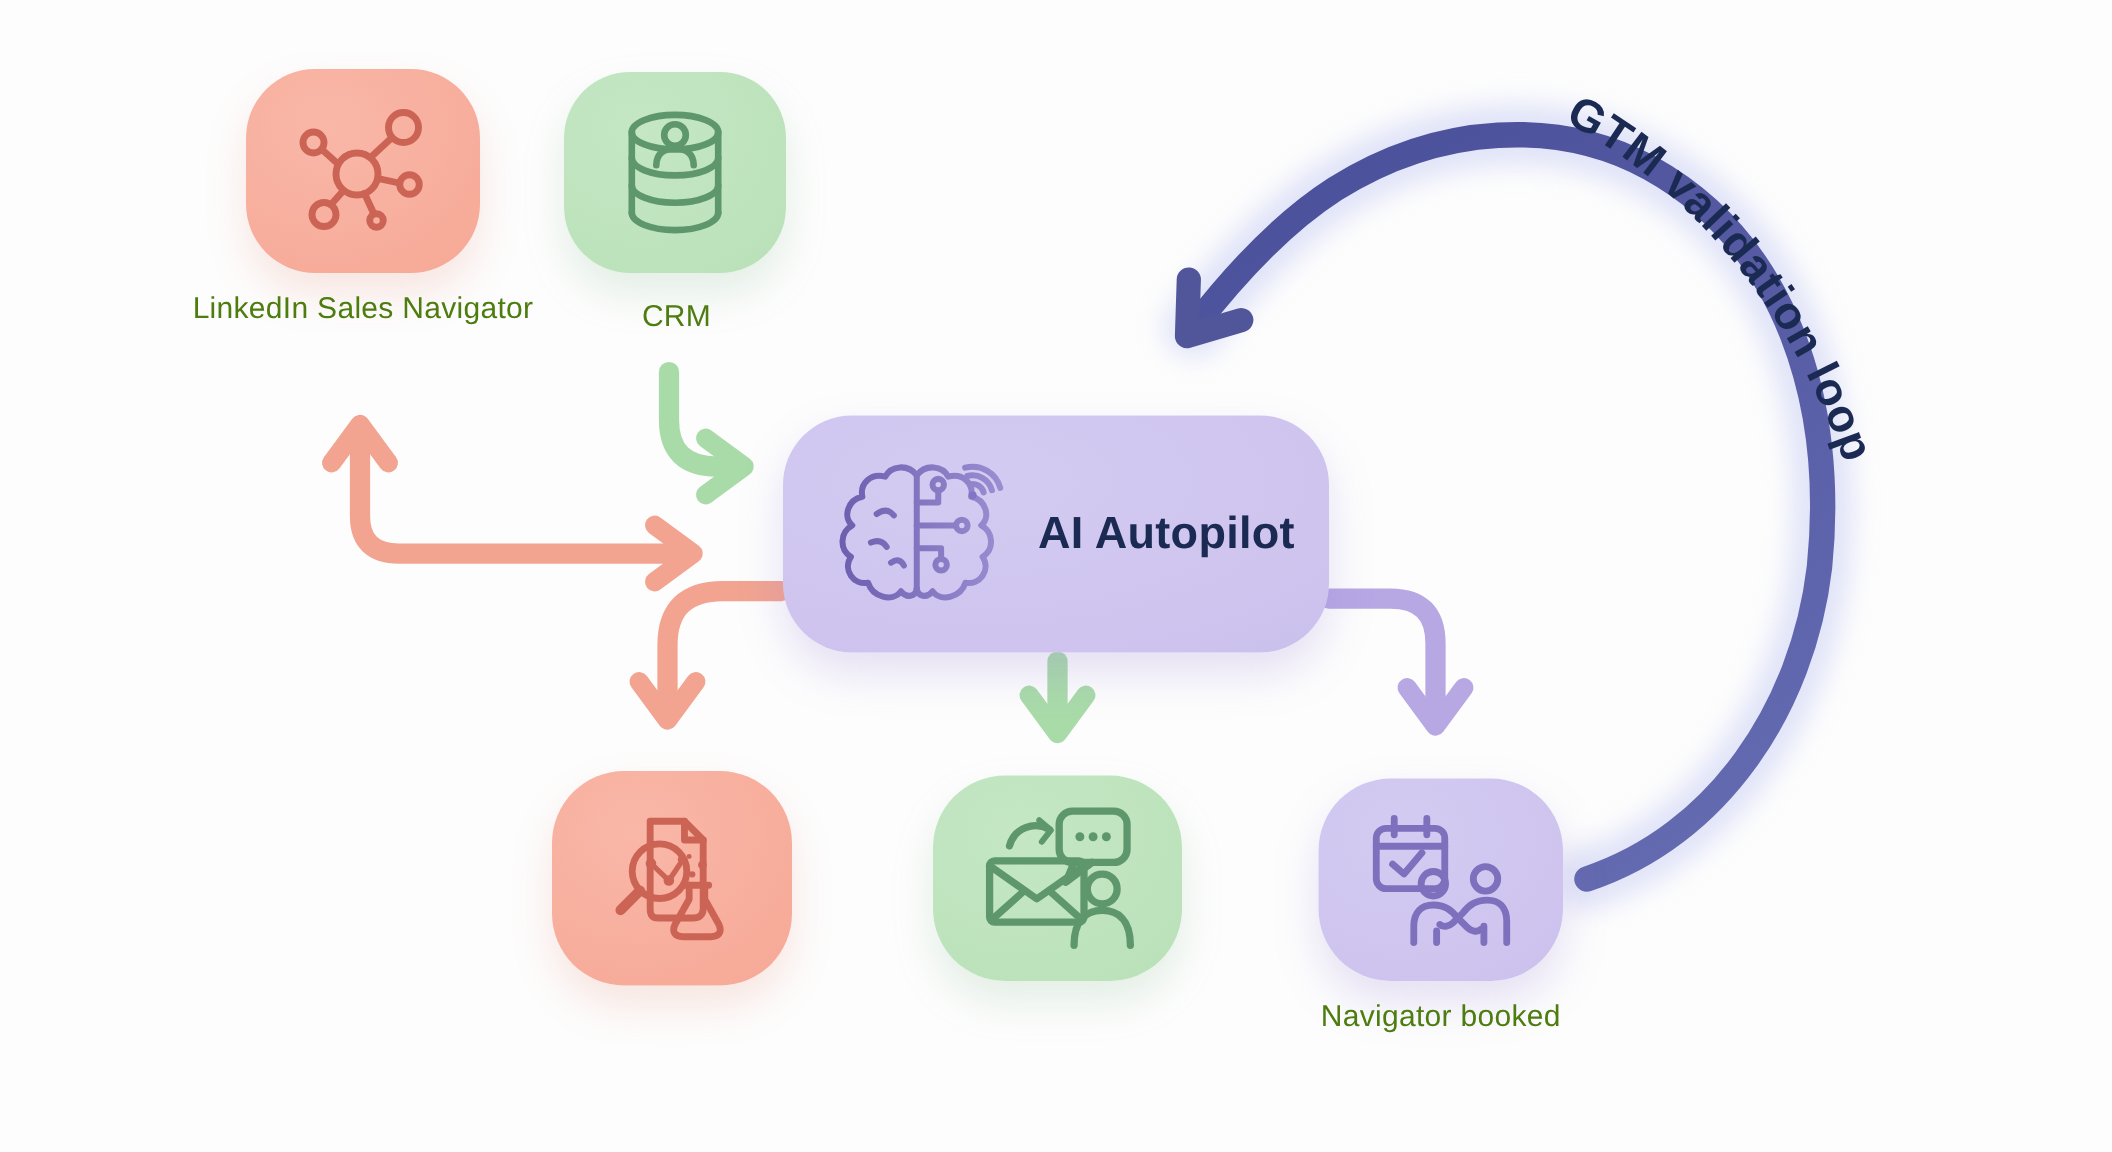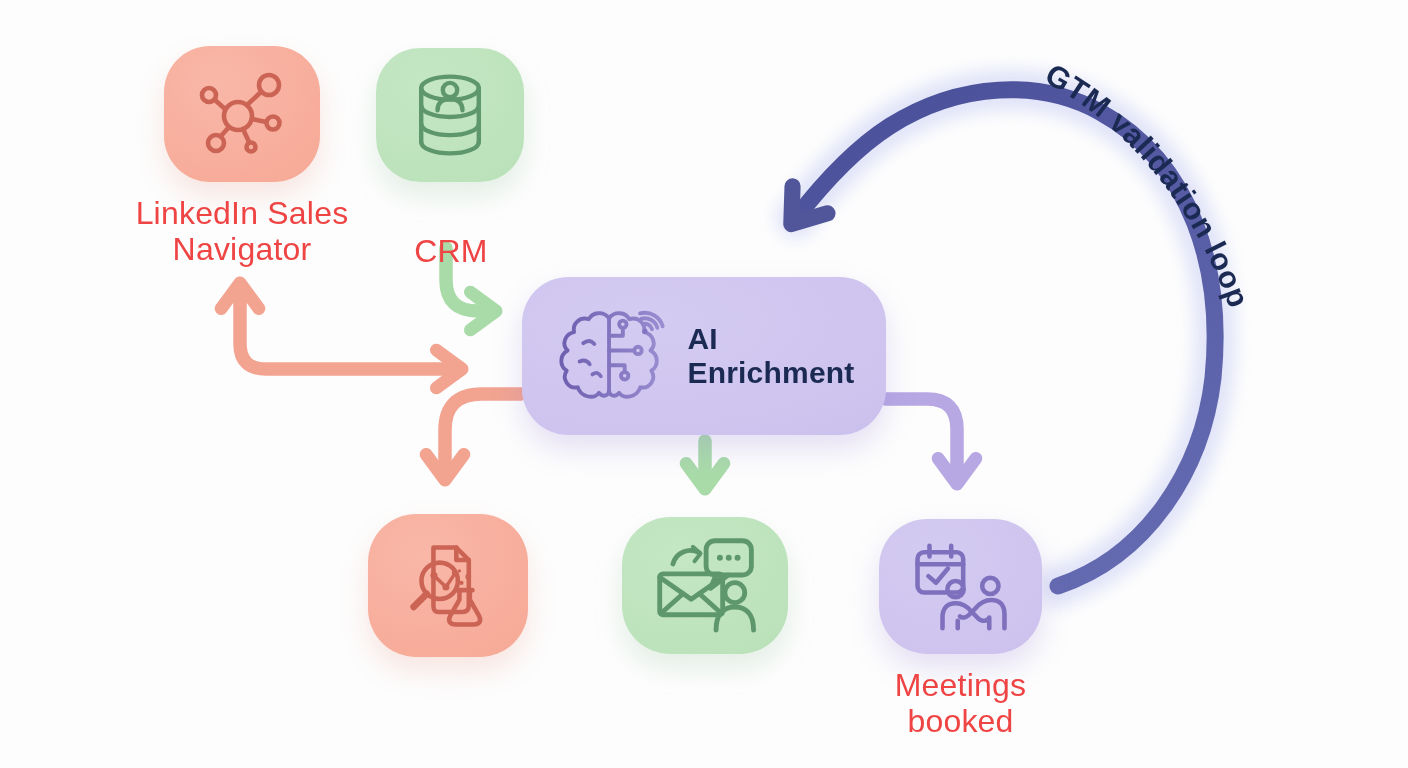--- a/index.html
+++ b/index.html
@@ -21,22 +21,22 @@
   .box-green{
     background:radial-gradient(130% 130% at 35% 28%, #C5E7C4 0%, #BBE2BA 60%, #B1DCAF 100%);
     box-shadow:0 14px 28px rgba(110,170,120,0.18);
   }
   .box-purple{
     background:radial-gradient(130% 130% at 35% 28%, #D4CBF2 0%, #CDC3EE 60%, #C5B9EA 100%);
     box-shadow:0 14px 30px rgba(140,120,210,0.22);
   }
   .label{
     position:absolute;text-align:center;
-    font-size:32px;line-height:1.14;font-weight:500;
-    color:#ef4444;letter-spacing:0.2px;
+    font-size:20px;line-height:1.14;font-weight:500;
+    color:#4d7c0f;letter-spacing:0.2px;
   }
   .ai-box{gap:14px;justify-content:flex-start;padding-left:30px;box-sizing:border-box;}
   .ai-label{font-size:30px;font-weight:600;color:#1B2A52;letter-spacing:0.2px;}
   .icon{display:block;}
   .icon *{vector-effect:none;}
 </style>
 </head>
 <body>
 
 <div class="stage">
@@ -106,21 +106,21 @@
       <ellipse cx="50" cy="22" rx="30" ry="12"></ellipse>
       <path d="M20 22 V78"></path>
         <path d="M80 22 V78"></path>
       <path d="M20 78 C20 84.6 33.4 90 50 90 C66.6 90 80 84.6 80 78"></path>
       <path d="M20 40 C20 46.6 33.4 52 50 52 C66.6 52 80 46.6 80 40"></path>
       <path d="M20 59 C20 65.6 33.4 71 50 71 C66.6 71 80 65.6 80 59"></path>
       <circle cx="50" cy="24" r="7.5"></circle>
       <path d="M37 45 C37 36.5 43 33.5 50 33.5 C57 33.5 63 36.5 63 45"></path>
     </svg>
   </div>
-  <div class="label" style="left:391px;top:200px;width:120px;margin-top:33px;">CRM</div>
+  <div class="label" style="left:391px;top:200px;width:120px;">CRM</div>
 
   <div class="node squircle box-purple ai-box" style="left:522px;top:277px;width:364px;height:158px;">
     <svg class="icon" width="126" height="104" viewBox="0 0 132 108" fill="none" stroke="url(#brainGrad2)" stroke-width="4.2" stroke-linecap="round" stroke-linejoin="round">
       <defs>
         <linearGradient id="brainGrad2" gradientUnits="userSpaceOnUse" x1="8" y1="54" x2="126" y2="54">
           <stop offset="0" stop-color="#6D5EAF"></stop>
           <stop offset="1" stop-color="#9C8FD2"></stop>
         </linearGradient>
       </defs>
       <path d="M62 13 C56 5 44 6 40 14 C30 11 22 19 24 28 C14 30 10 42 17 48 C8 53 8 65 16 70 C10 79 18 90 28 88 C31 98 45 102 51 94 C55 99 61 98 62 92"></path>
@@ -133,21 +133,21 @@
         <circle cx="77" cy="19.5" r="4"></circle>
       <path d="M62 48 H89"></path>
         <circle cx="93.5" cy="48" r="4"></circle>
       <path d="M62 64 H79 V71"></path>
         <circle cx="79" cy="75.5" r="4"></circle>
       <circle cx="101" cy="27" r="2.8" fill="#8276C4" stroke="none"></circle>
       <path d="M98.9 19.3 A 8 8 0 0 1 108.7 24.9"></path>
       <path d="M97.4 13.5 A 14 14 0 0 1 114.5 23.4"></path>
       <path d="M95.8 7.7 A 20 20 0 0 1 120.3 21.8"></path>
     </svg>
-    <span class="ai-label">AI Enrichment</span>
+    <span class="ai-label">AI Autopilot</span>
   </div>
 
   <div class="node squircle box-salmon" style="left:368px;top:514px;width:160px;height:143px;border-radius:48px;">
     <svg class="icon" width="104" height="104" viewBox="0 0 100 100" fill="none" stroke="#CC6455" stroke-width="4.4" stroke-linecap="round" stroke-linejoin="round">
       <path d="M36 13 H58 L70 25 V69 C70 73 67.5 75 63.5 75 H41 C37 75 36 73 36 69 Z"></path>
       <path d="M58 13 V25 H70"></path>
       <circle cx="42" cy="45" r="17.5"></circle>
       <path d="M29.5 57.5 L17 70" stroke-width="6.5"></path>
       <circle cx="36.5" cy="40" r="3.4" fill="#CC6455" stroke="none"></circle>
       <circle cx="48" cy="51" r="3.4" fill="#CC6455" stroke="none"></circle>
@@ -185,15 +185,15 @@
       <path d="M21 8 V18 M41 8 V18"></path>
       <path d="M20 36 L27 42 L38 29"></path>
       <circle cx="45" cy="48" r="7.5"></circle>
       <path d="M33 84 L33 74 C33 65 38 61 45 61 C52 61 56 64 60 69 L66 75 C68 77 72 78 74 76"></path>
       <path d="M47 84 L47 77"></path>
       <circle cx="77" cy="45" r="7.5"></circle>
       <path d="M90 84 L90 71 C90 62 85 58 78 58 C71 58 67 61 63 66 L57 72 C55 74 51 75 49 73"></path>
       <path d="M76 84 L76 74"></path>
     </svg>
   </div>
-  <div class="label" style="left:878px;top:667px;width:165px;">Meetings booked</div>
+  <div class="label" style="left:878px;top:667px;width:165px;">Navigator booked</div>
 
 </div>
 
 </body></html>

